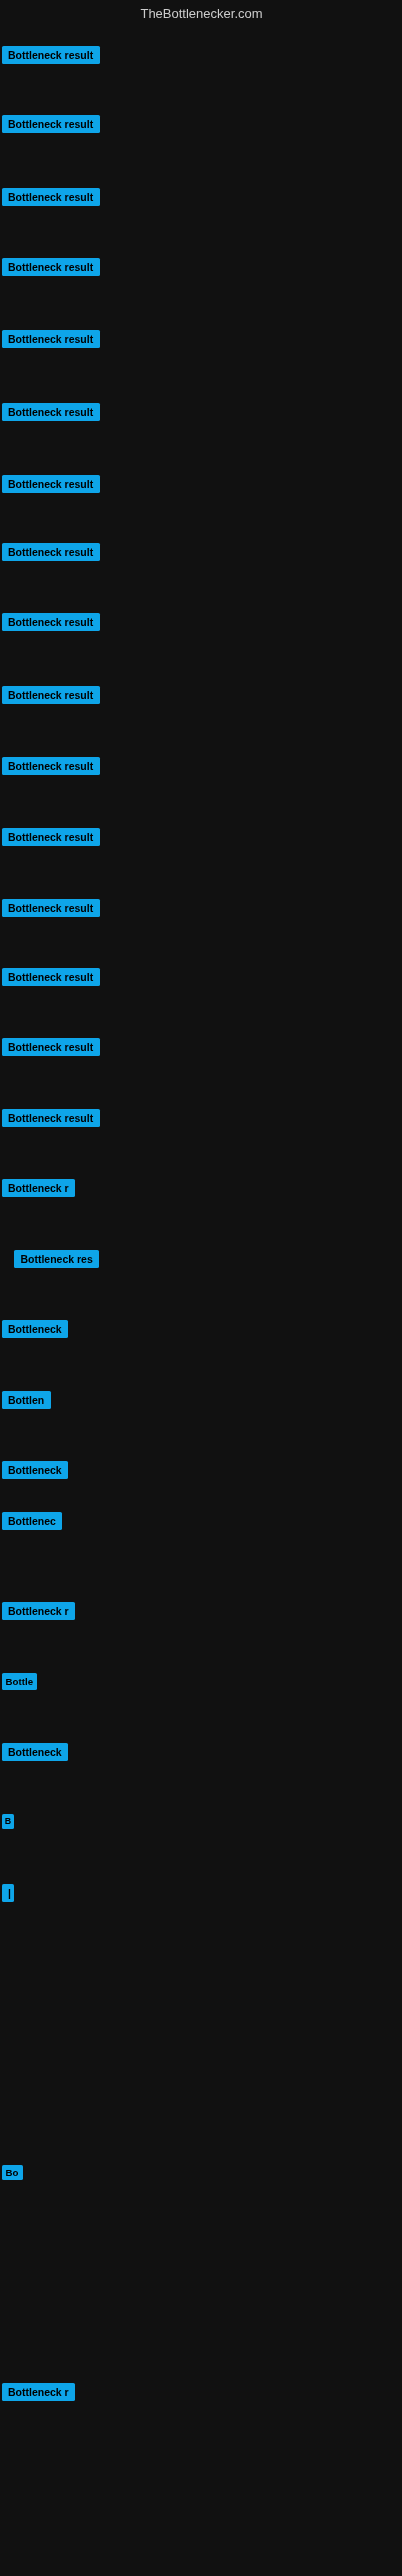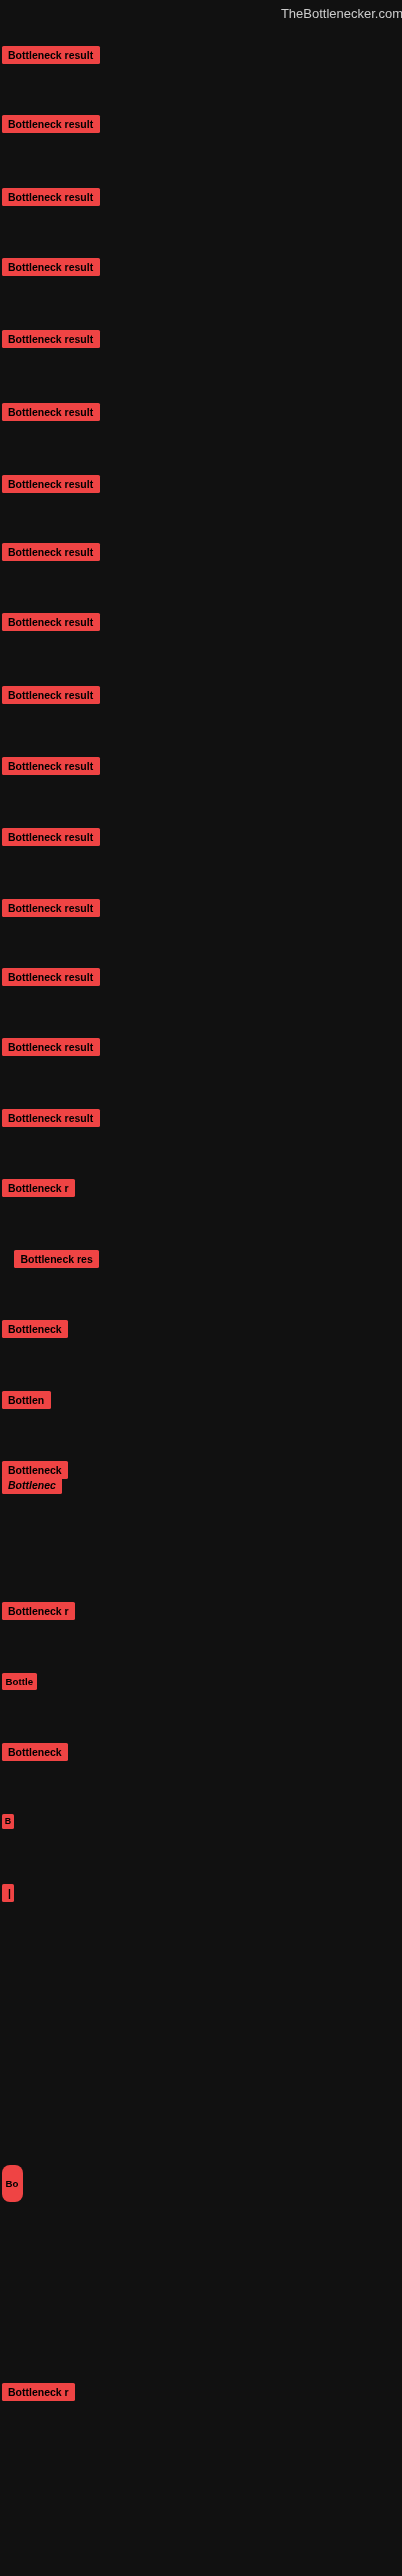--- a/index.html
+++ b/index.html
@@ -8,29 +8,29 @@
       box-sizing: border-box;
     }
     body {
       width: 403px;
       min-height: 2576px;
       background-color: #111111;
       font-family: Arial, sans-serif;
       position: relative;
     }
     .site-title {
-      text-align: right;
+      text-align: center;
       color: #cccccc;
       font-size: 13px;
       padding: 6.4px 0 9.7px 0;
       font-weight: normal;
     }
     .bottleneck-badge {
       display: inline-block;
-      background-color: #ef4444;
+      background-color: #0ea5e9;
       color: #000000;
       font-size: 10.5px;
       font-weight: bold;
       padding: 3.2px 6.4px;
       border-radius: 1.6px;
       white-space: nowrap;
       overflow: hidden;
     }
   </style>
 </head>
@@ -53,23 +53,23 @@
       <div style="position: absolute; top: 828px; left: 1.6px;"><span class="bottleneck-badge">Bottleneck result</span></div>
       <div style="position: absolute; top: 899px; left: 1.6px;"><span class="bottleneck-badge">Bottleneck result</span></div>
       <div style="position: absolute; top: 968px; left: 1.6px;"><span class="bottleneck-badge">Bottleneck result</span></div>
       <div style="position: absolute; top: 1038px; left: 1.6px;"><span class="bottleneck-badge">Bottleneck result</span></div>
       <div style="position: absolute; top: 1109px; left: 1.6px;"><span class="bottleneck-badge">Bottleneck result</span></div>
       <div style="position: absolute; top: 1179px; left: 1.6px;"><span class="bottleneck-badge">Bottleneck r</span></div>
       <div style="position: absolute; top: 1250px; left: 14px;"><span class="bottleneck-badge">Bottleneck res</span></div>
       <div style="position: absolute; top: 1320px; left: 1.6px;"><span class="bottleneck-badge">Bottleneck</span></div>
       <div style="position: absolute; top: 1391px; left: 1.6px; text-align: right;"><span class="bottleneck-badge">Bottlen</span></div>
       <div style="position: absolute; top: 1461px; left: 1.6px;"><span class="bottleneck-badge">Bottleneck</span></div>
-      <div style="position: absolute; top: 1476px; left: 1.6px; font-style: italic;"><span class="bottleneck-badge">Bottlenec</span></div>
+      <div style="position: absolute; top: 1512px; left: 1.6px;"><span class="bottleneck-badge">Bottlenec</span></div>
       <div style="position: absolute; top: 1602px; left: 1.6px;"><span class="bottleneck-badge">Bottleneck r</span></div>
       <div style="position: absolute; top: 1673px; left: 1.6px;"><span class="bottleneck-badge" style="font-size: 9.7px; padding: 3.2px 4px; text-align: center;">Bottle</span></div>
       <div style="position: absolute; top: 1743px; left: 1.6px;"><span class="bottleneck-badge">Bottleneck</span></div>
       <div style="position: absolute; top: 1814px; left: 1.6px;"><span class="bottleneck-badge" style="font-size: 8.9px; padding: 2.4px 3.2px;">B</span></div>
       <div style="position: absolute; top: 1884px; left: 1.6px;"><span class="bottleneck-badge" style="width: 6.4px; font-size: 10.5px;">|</span></div>
-      <div style="position: absolute; top: 2165px; left: 1.6px;"><span class="bottleneck-badge" style="font-size: 9.7px; padding: 13px 4px; border-radius: 8px;">Bo</span></div>
+      <div style="position: absolute; top: 2165px; left: 1.6px;"><span class="bottleneck-badge" style="font-size: 9.7px; padding: 2px 4px;">Bo</span></div>
       <div style="position: absolute; top: 2383px; left: 1.6px;"><span class="bottleneck-badge">Bottleneck r</span></div>
     </div>
 </div>
 
 
 </body></html>

